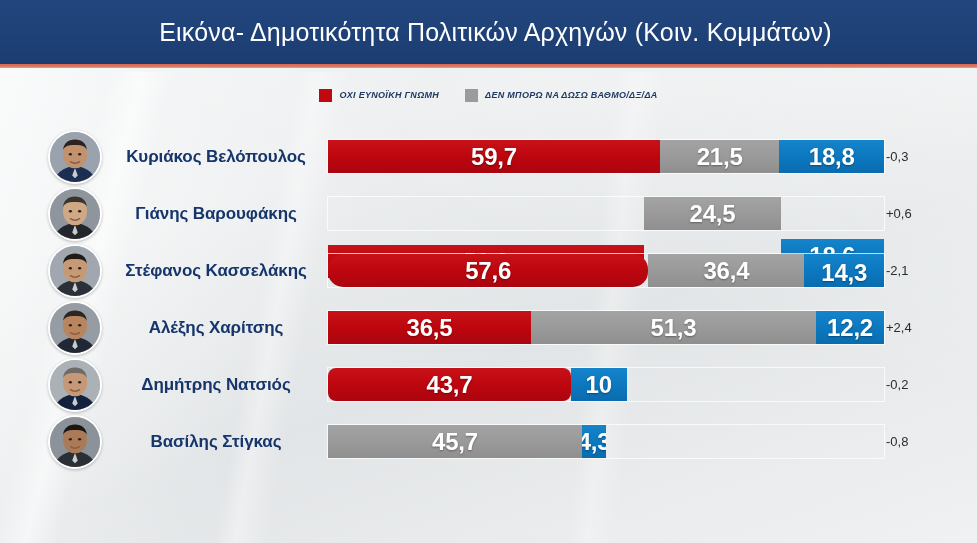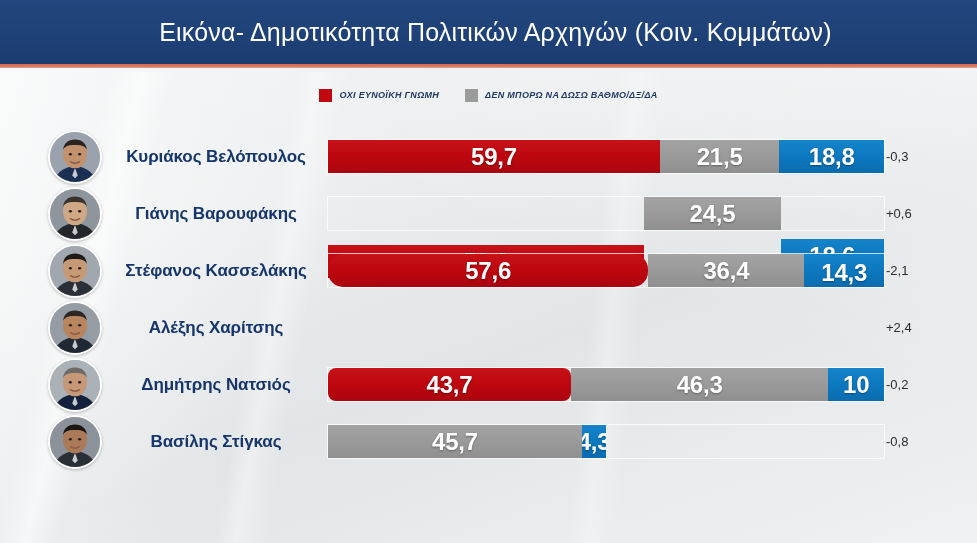--- a/index.html
+++ b/index.html
@@ -273,20 +273,31 @@
             <ellipse cx="27" cy="24" rx="13" ry="15.5" fill="#b9855f"></ellipse>
             <path d="M14 21c0-9 6-13 13-13s13 4 13 13c0-5-5-7-13-7s-13 2-13 7z" fill="#2d2622"></path>
             <ellipse cx="22" cy="24" rx="1.7" ry="1.4" fill="#2b2220"></ellipse>
             <ellipse cx="32" cy="24" rx="1.7" ry="1.4" fill="#2b2220"></ellipse>
             <path d="M22 32q5 3.5 10 0" stroke="#8d5c45" stroke-width="1.4" fill="none" stroke-linecap="round"></path>
             <path d="M27 39c-6 1-10 4-12 8h24c-2-4-6-7-12-8z" fill="#1f2833"></path>
             <path d="M27 39l-3 8 3 3 3-3-3-8z" fill="#e8e9ea" opacity=".85"></path>
           </svg>
         </div>
         <div class="person-name">Αλέξης Χαρίτσης</div>
+        <div class="bar">
+          <div class="seg red" style="width: 36.5%;">
+            <span class="seg-value">36,5</span>
+          </div>
+          <div class="seg gray" style="width: 51.3%;">
+            <span class="seg-value">51,3</span>
+          </div>
+          <div class="seg blue" style="width: 12.2%;">
+            <span class="seg-value">12,2</span>
+          </div>
+        </div>
         <div class="delta">+2,4</div>
       </div>
       <div class="row">
         <div class="avatar">
           <svg viewBox="0 0 54 54" preserveAspectRatio="xMidYMid slice">
             <rect width="54" height="54" fill="#aab1b7"></rect>
             <ellipse cx="27" cy="57" rx="23" ry="20" fill="#14213d"></ellipse>
             <ellipse cx="27" cy="24" rx="13" ry="15.5" fill="#c59878"></ellipse>
             <path d="M14 21c0-9 6-13 13-13s13 4 13 13c0-5-5-7-13-7s-13 2-13 7z" fill="#6e6a66"></path>
             <ellipse cx="22" cy="24" rx="1.7" ry="1.4" fill="#2b2220"></ellipse>
@@ -294,23 +305,20 @@
             <path d="M22 32q5 3.5 10 0" stroke="#8d5c45" stroke-width="1.4" fill="none" stroke-linecap="round"></path>
             <path d="M27 39c-6 1-10 4-12 8h24c-2-4-6-7-12-8z" fill="#14213d"></path>
             <path d="M27 39l-3 8 3 3 3-3-3-8z" fill="#e8e9ea" opacity=".85"></path>
           </svg>
         </div>
         <div class="person-name">Δημήτρης Νατσιός</div>
         <div class="bar">
           <div class="seg red" style="width: 43.7%; border-radius: 8px;">
             <span class="seg-value">43,7</span>
           </div>
-          <div class="seg gray" style="width: 46.3%;">
-            <span class="seg-value">46,3</span>
-          </div>
           <div class="seg blue" style="width: 10%;">
             <span class="seg-value">10</span>
           </div>
         </div>
         <div class="delta">-0,2</div>
       </div>
       <div class="row">
         <div class="avatar">
           <svg viewBox="0 0 54 54" preserveAspectRatio="xMidYMid slice">
             <rect width="54" height="54" fill="#8b9299"></rect>

